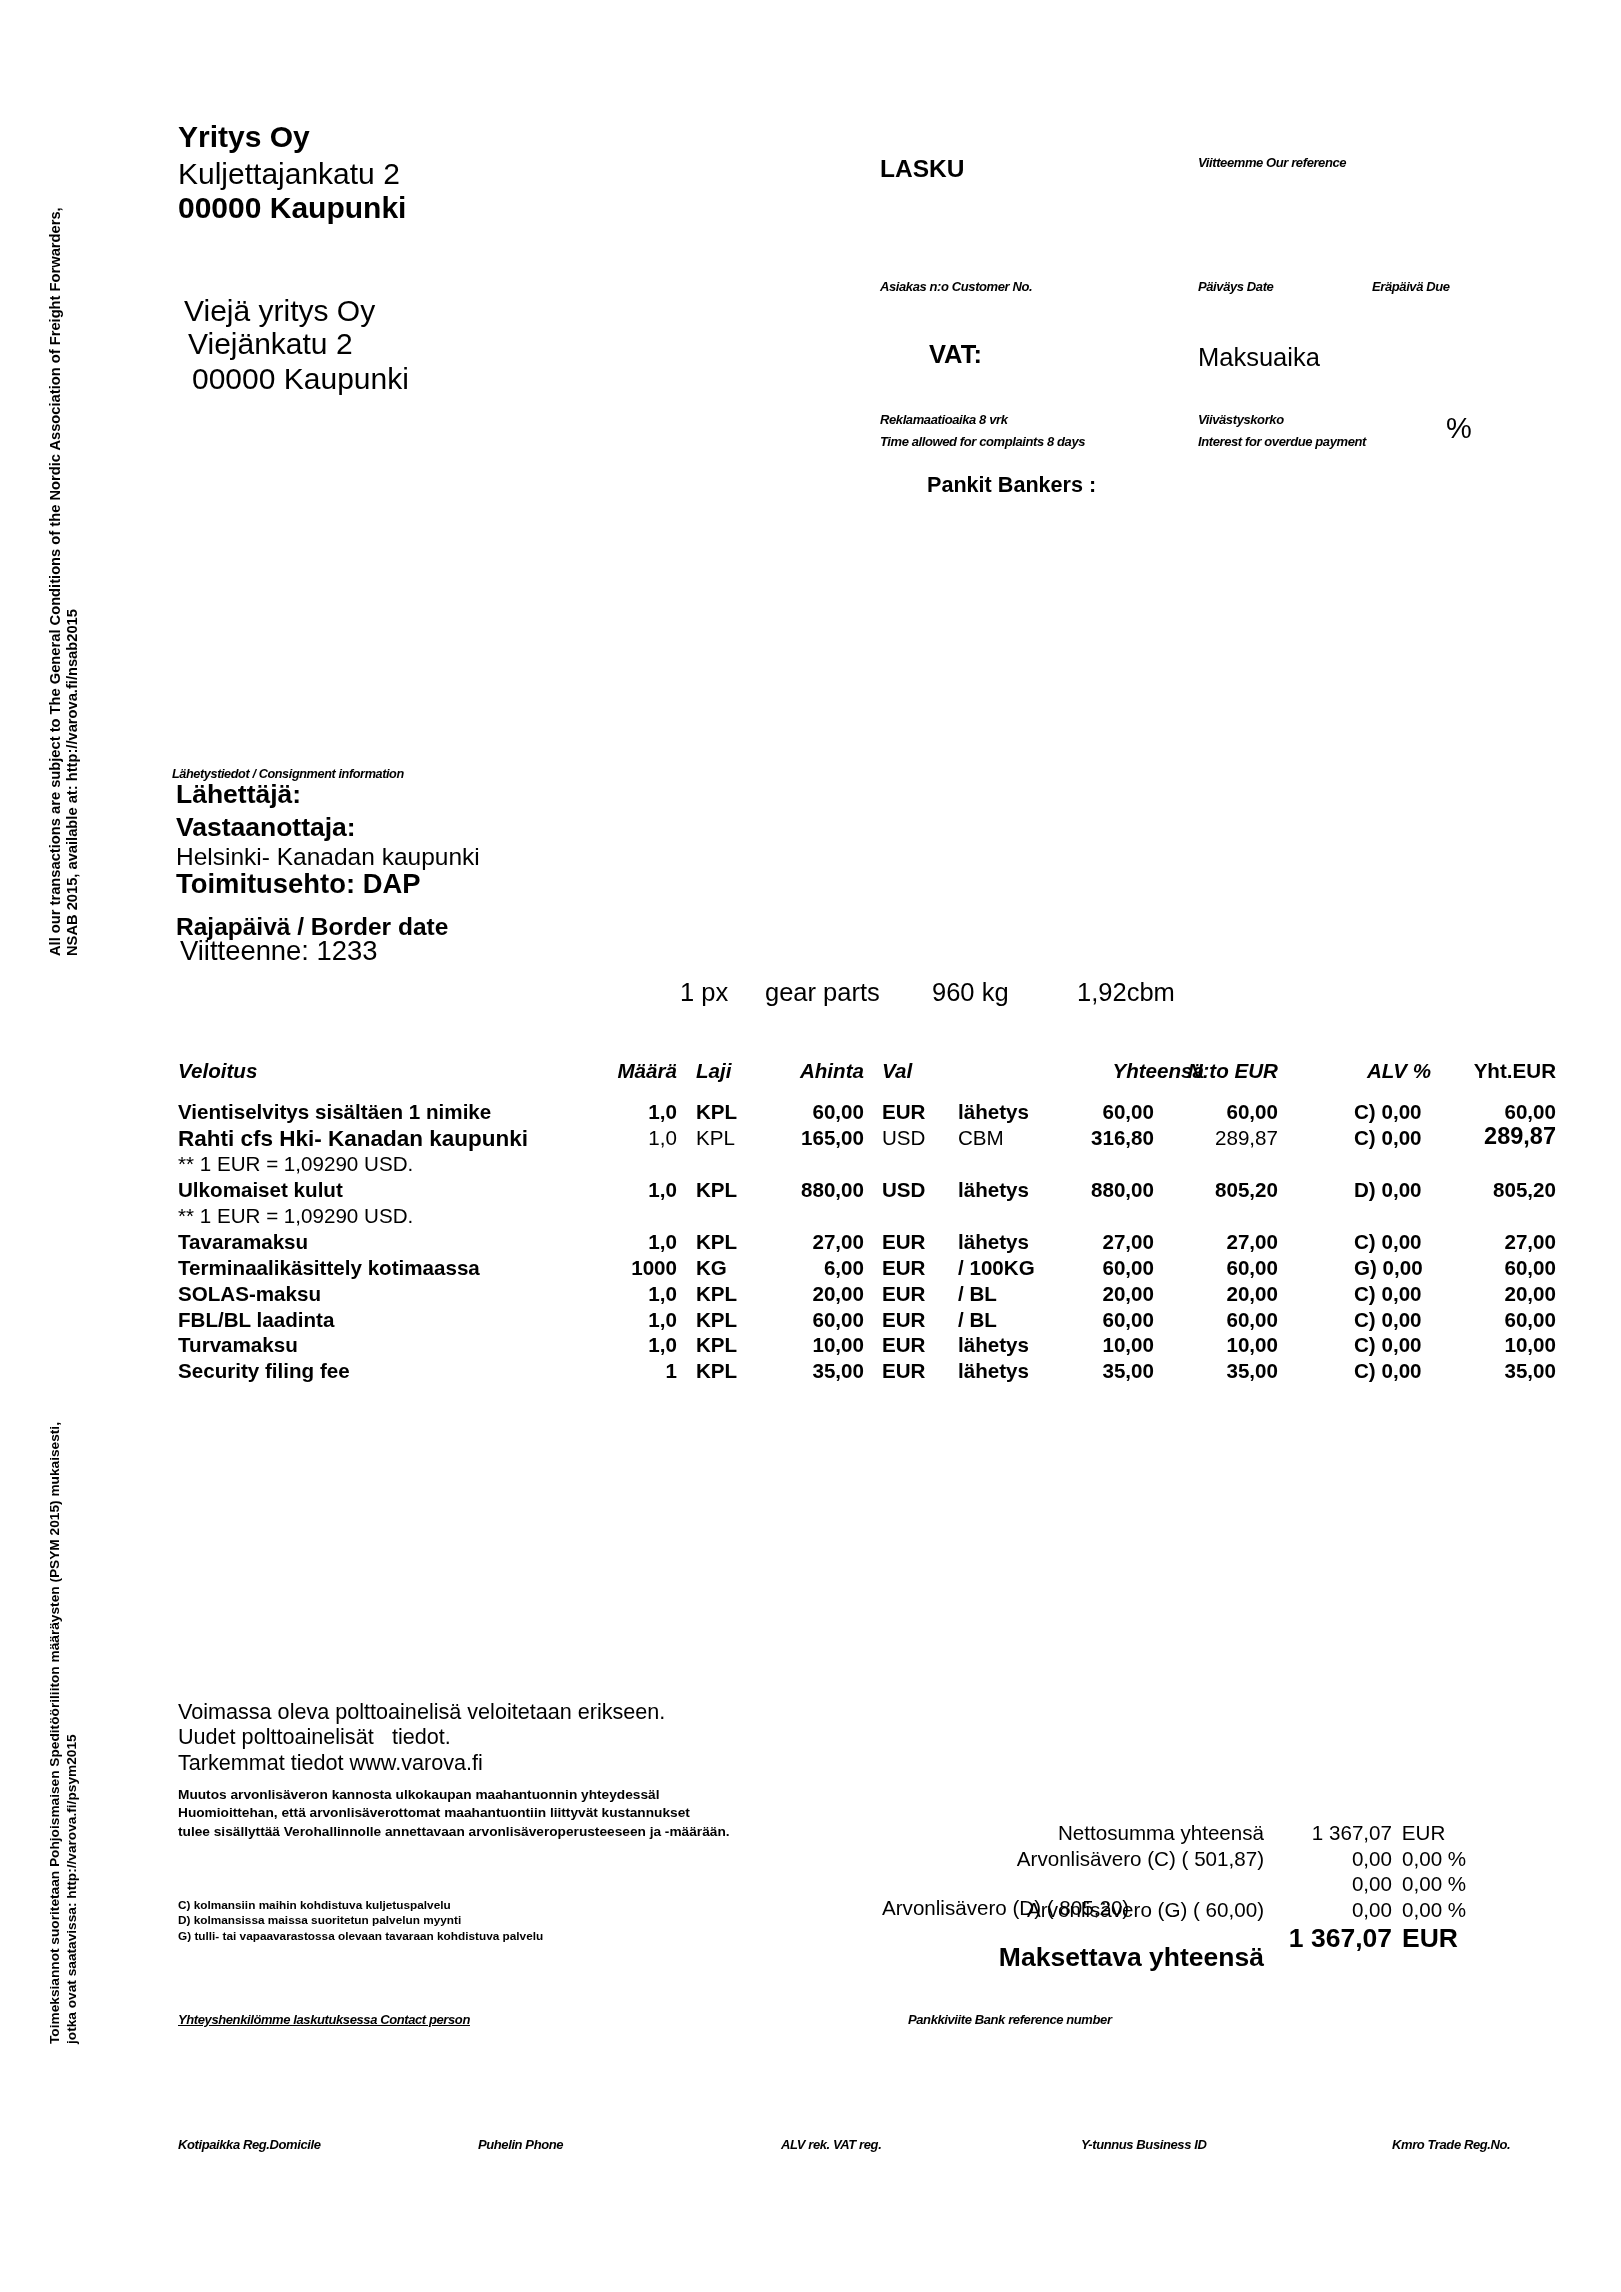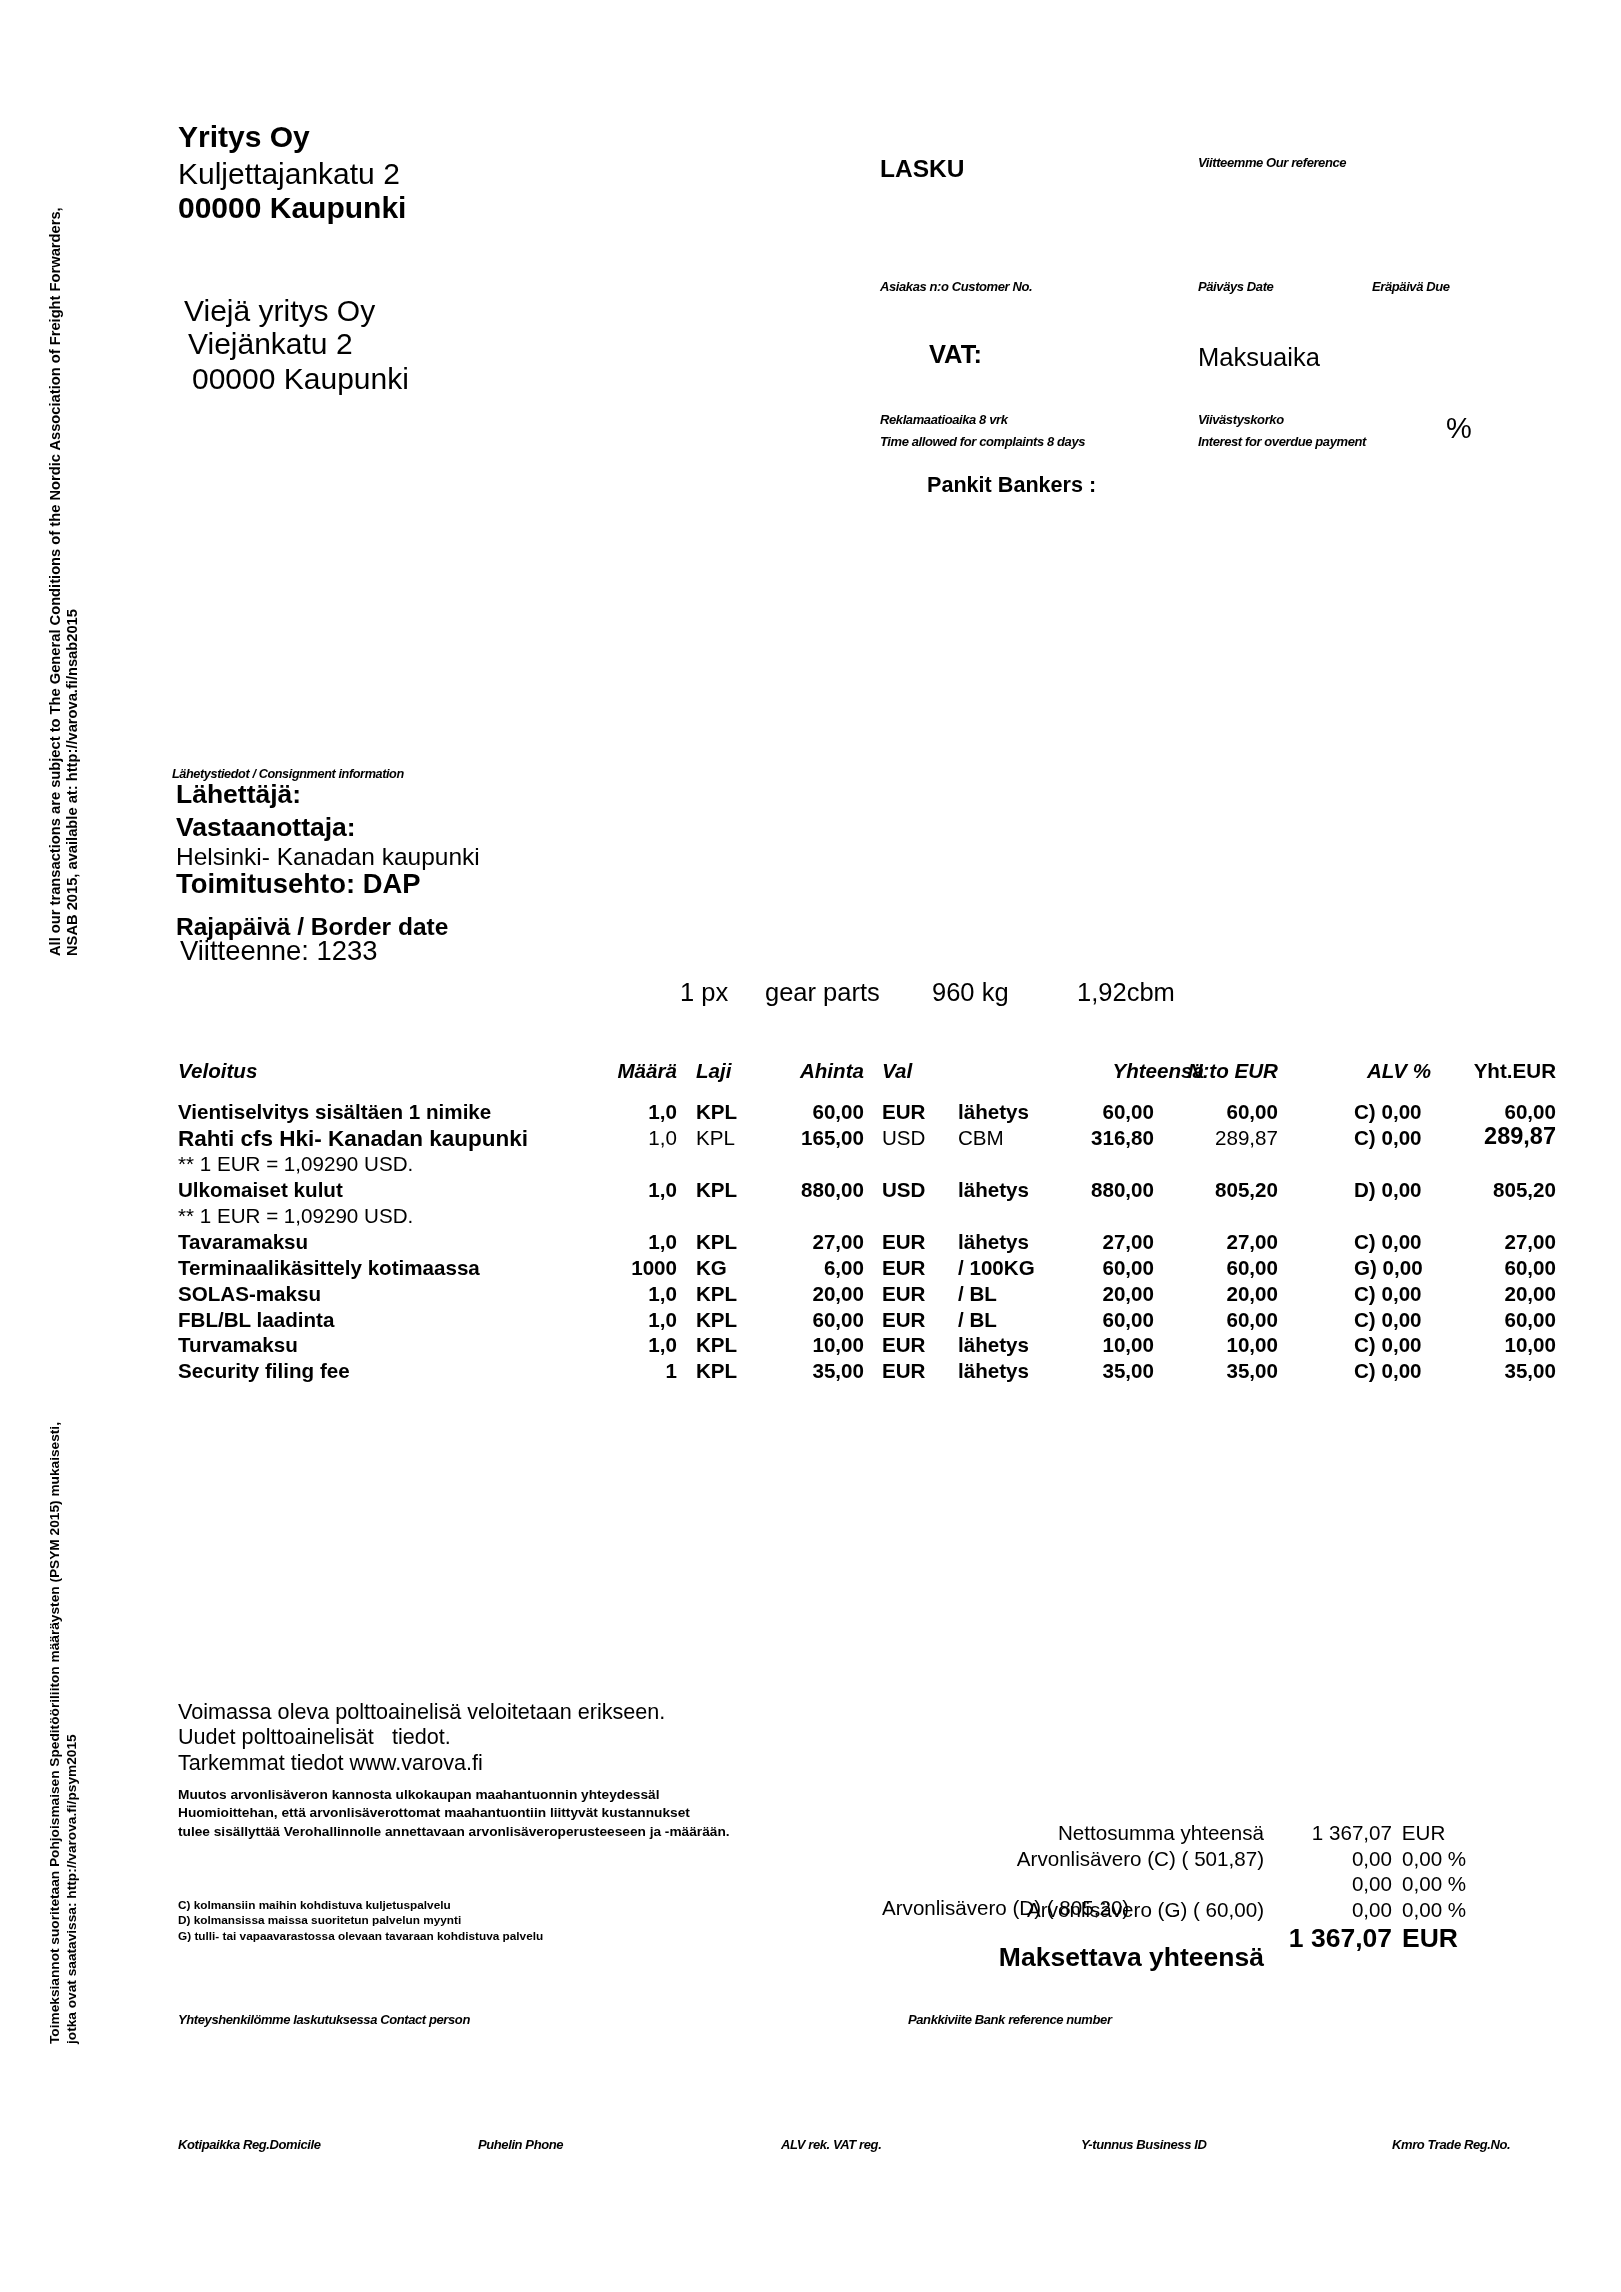--- a/index.html
+++ b/index.html
@@ -231,21 +231,21 @@
   <div class="tot" style="left:882px; width:382px; text-align:right; top:1898px;">Arvonlisävero (G) ( 60,00)</div>
   <div class="tot" style="left:1304px; width:88px; text-align:right; top:1898px;">0,00</div>
   <div class="tot" style="left:1402px; top:1898px;">0,00 %</div>
 
   <div class="tot b" style="left:882px; width:382px; text-align:right; top:1923px; font-size:26.5px;margin-top:19px;">Maksettava yhteensä</div>
   <div class="tot b" style="left:1284px; width:108px; text-align:right; top:1923px; font-size:26.5px;">1 367,07</div>
   <div class="tot b" style="left:1402px; top:1923px; font-size:26.5px;">EUR</div>
 </div>
 
 <div>
-  <div class="abs lbl" style="left:178px; top:2012px;">Yhteyshenkilömme laskutuksessa  Contact person</div>
+  <div class="abs lbl" style="left:178px; top:2012px;text-decoration:underline;">Yhteyshenkilömme laskutuksessa  Contact person</div>
   <div class="abs lbl" style="left:908px; top:2012px;">Pankkiviite  Bank reference number</div>
   <div class="abs lbl" style="left:178px; top:2137px;">Kotipaikka  Reg.Domicile</div>
   <div class="abs lbl" style="left:478px; top:2137px;">Puhelin  Phone</div>
   <div class="abs lbl" style="left:781px; top:2137px;">ALV rek.  VAT reg.</div>
   <div class="abs lbl" style="left:1081px; top:2137px;">Y-tunnus  Business ID</div>
   <div class="abs lbl" style="left:1392px; top:2137px;">Kmro  Trade Reg.No.</div>
 </div>
 
 
 </body></html>

